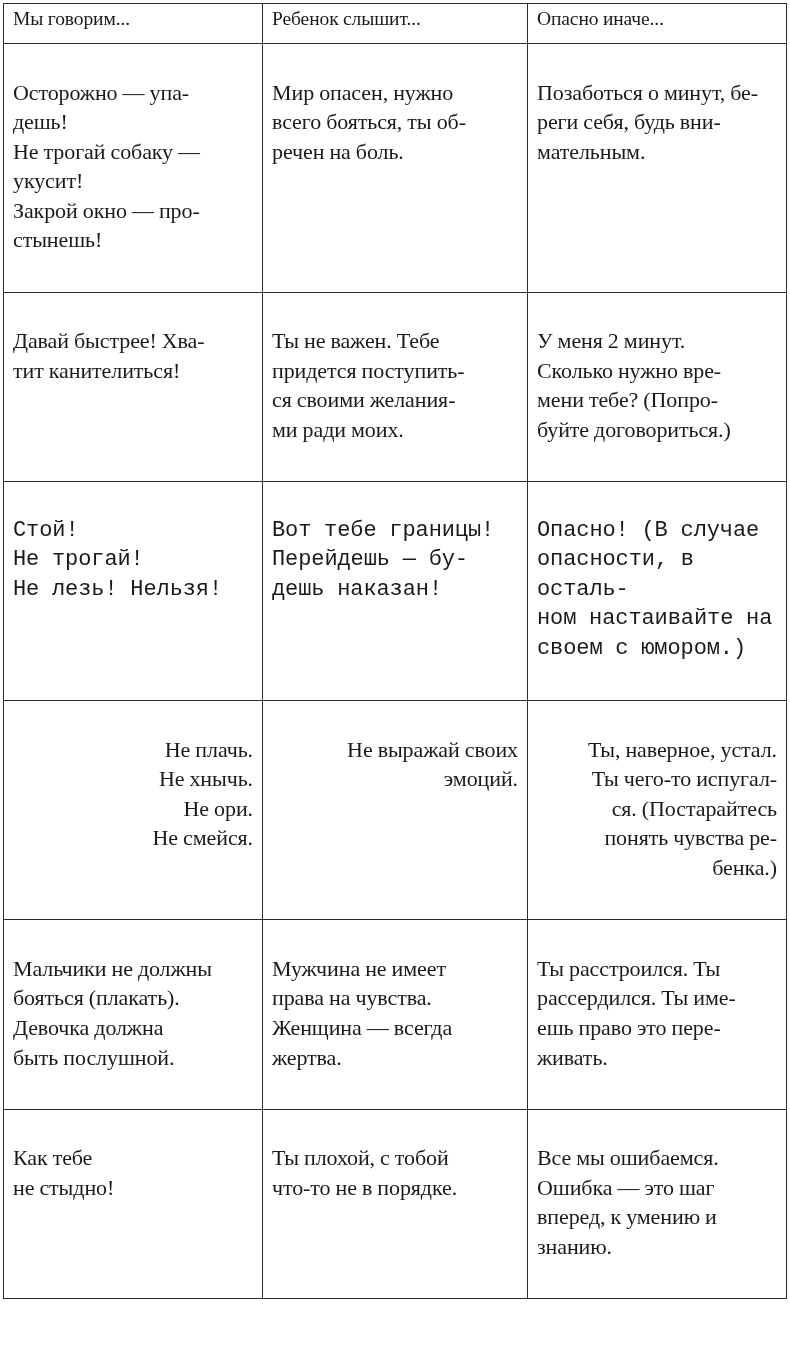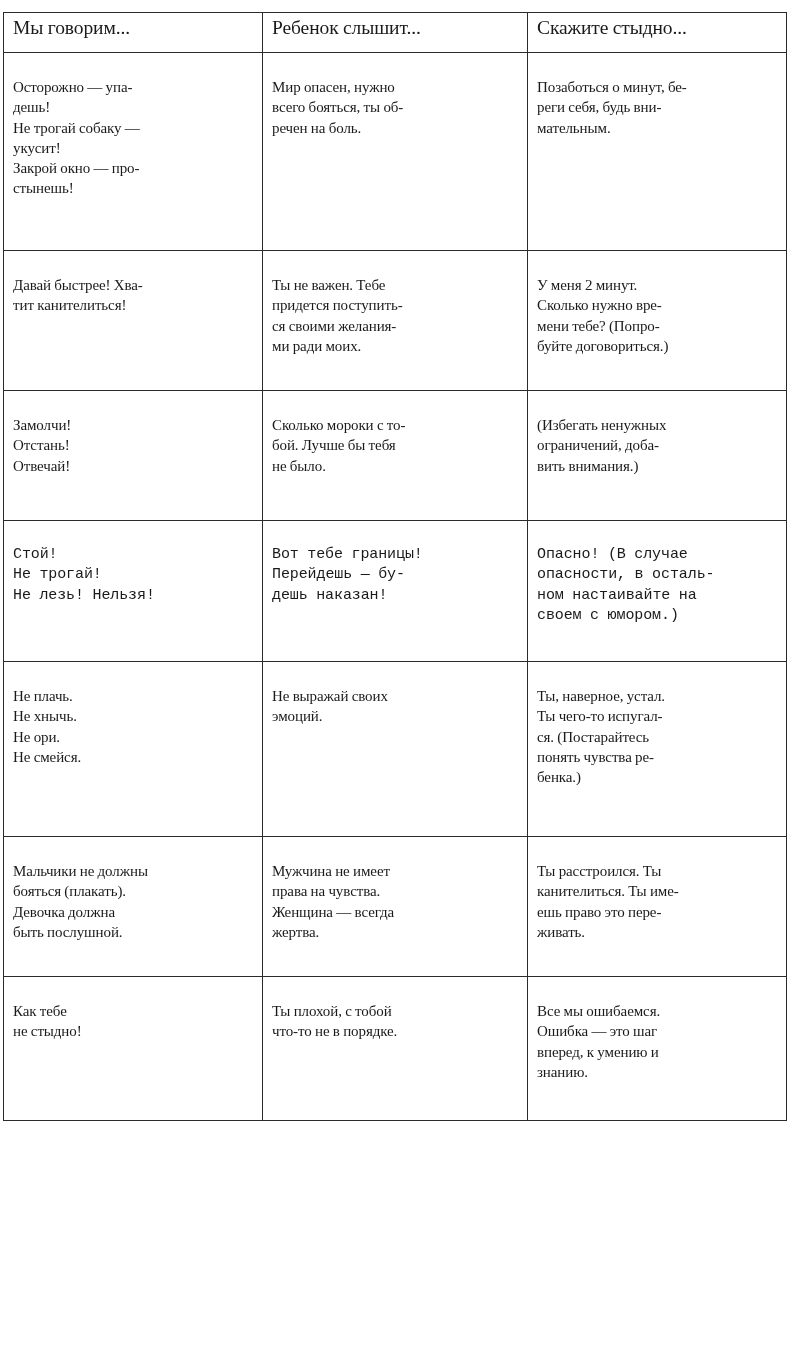--- a/index.html
+++ b/index.html
@@ -12,21 +12,21 @@
     height: 1350px;
     font-family: "Liberation Serif", "DejaVu Serif", serif;
     color: #1a1a1a;
     -webkit-font-smoothing: antialiased;
   }
 
   .sheet {
     width: 790px;
     height: 1350px;
     box-sizing: border-box;
-    padding: 12px 4px 4px 3px;
+    padding: 3px 4px 4px 3px;
   }
 
   table.compare-table {
     width: 783px;
     border-collapse: collapse;
     table-layout: fixed;
     border: 1.6px solid #2b2b2b;
   }
 
   table.compare-table col.c1 { width: 259px; }
@@ -36,42 +36,42 @@
   table.compare-table th,
   table.compare-table td {
     border-left: 1.6px solid #2b2b2b;
     border-right: 1.6px solid #2b2b2b;
     border-top: 1.4px solid #2b2b2b;
     border-bottom: 1.4px solid #2b2b2b;
     vertical-align: top;
     text-align: left;
     font-weight: normal;
     padding: 4px 9px 7px 9px;
-    font-size: 15px;
+    font-size: 22px;
     line-height: 1.345;
     letter-spacing: -0.1px;
     word-spacing: -0.3px;
     white-space: pre-line;
   }
 
   table.compare-table thead th {
     height: 33px;
     padding-top: 3px;
     padding-bottom: 3px;
     border-bottom: 1.9px solid #2b2b2b;
     font-size: 19.5px;
     line-height: 1.2;
   }
 
   
   tbody tr.r0 td { height: 186px; }
   tbody tr.r1 td { height: 128px; }
   tbody tr.r2 td { height: 118px; }
   tbody tr.r3 td { height: 129px; font-family: Liberation Mono, monospace; }
-  tbody tr.r4 td { height: 163px; }
+  tbody tr.r4 td { height: 163px; text-align: right; }
   tbody tr.r5 td { height: 164px; }
   tbody tr.r6 td { height: 128px; }
   tbody tr.r7 td { height: 132px; }
 
   .cell-text {
     display: block;
     white-space: pre-line;
   }
 </style>
 </head>
@@ -83,21 +83,21 @@
     <colgroup>
       <col class="c1">
       <col class="c2">
       <col class="c3">
     </colgroup>
 
     <thead>
       <tr>
         <th>Мы говорим...</th>
         <th>Ребенок слышит...</th>
-        <th>Скажите стыдно...</th>
+        <th>Опасно иначе...</th>
       </tr>
     </thead>
 
     <tbody>
 
       <tr class="r0">
         <td>
           <span class="cell-text">Осторожно — упа-
 дешь!
 Не трогай собаку —
@@ -129,37 +129,20 @@
 ми ради моих.</span>
         </td>
         <td>
           <span class="cell-text">У меня 2 минут.
 Сколько нужно вре-
 мени тебе? (Попро-
 буйте договориться.)</span>
         </td>
       </tr>
 
-      <tr class="r2">
-        <td>
-          <span class="cell-text">Замолчи!
-Отстань!
-Отвечай!</span>
-        </td>
-        <td>
-          <span class="cell-text">Сколько мороки с то-
-бой. Лучше бы тебя
-не было.</span>
-        </td>
-        <td>
-          <span class="cell-text">(Избегать ненужных
-ограничений, доба-
-вить внимания.)</span>
-        </td>
-      </tr>
 
       <tr class="r3">
         <td>
           <span class="cell-text">Стой!
 Не трогай!
 Не лезь! Нельзя!</span>
         </td>
         <td>
           <span class="cell-text">Вот тебе границы!
 Перейдешь — бу-
@@ -202,21 +185,21 @@
 быть послушной.</span>
         </td>
         <td>
           <span class="cell-text">Мужчина не имеет
 права на чувства.
 Женщина — всегда
 жертва.</span>
         </td>
         <td>
           <span class="cell-text">Ты расстроился. Ты
-канителиться. Ты име-
+рассердился. Ты име-
 ешь право это пере-
 живать.</span>
         </td>
       </tr>
 
       <tr class="r7">
         <td>
           <span class="cell-text">Как тебе
 не стыдно!</span>
         </td>

